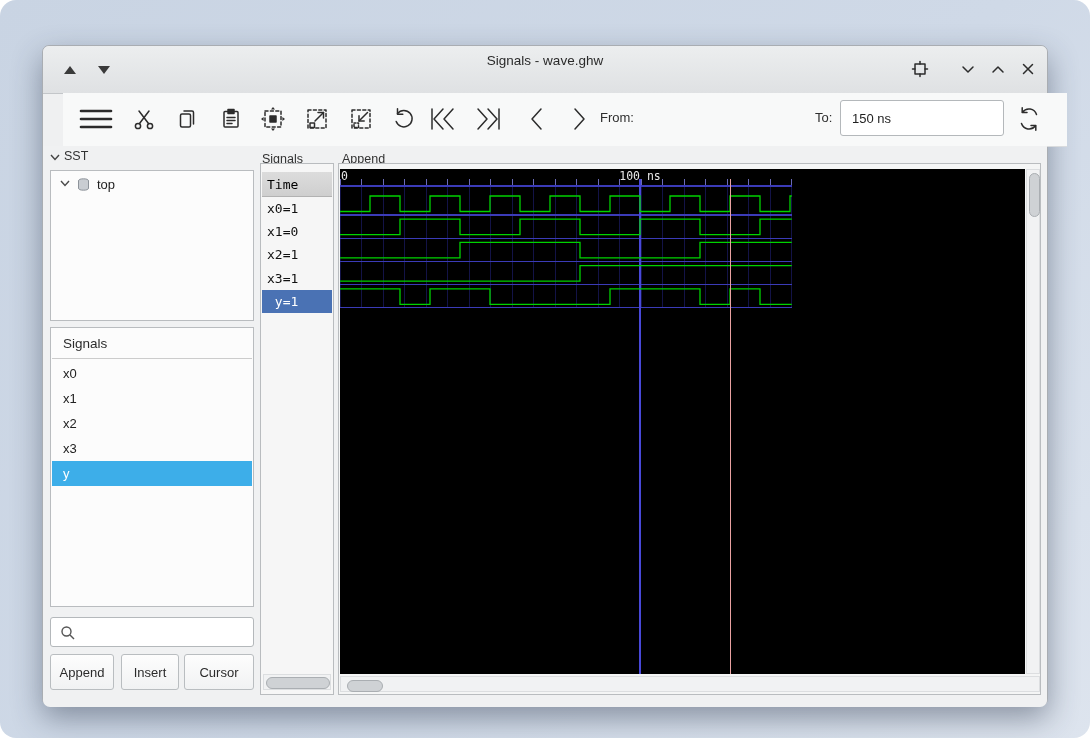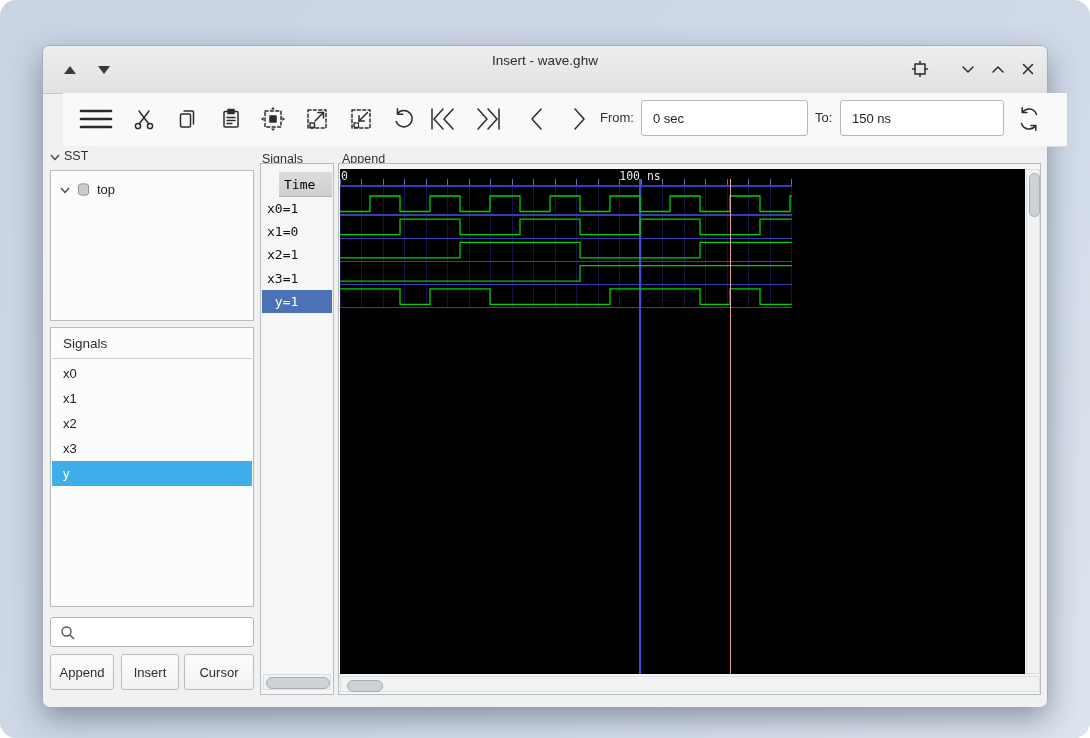--- a/index.html
+++ b/index.html
@@ -31,59 +31,59 @@
   .tlabel{position:absolute;top:17px;font-size:13px;color:#2e2e2e;}
   .tinput{position:absolute;top:7px;height:36px;background:#fff;border:1px solid #b4b8bb;
           border-radius:3px;font-size:13px;color:#1f1f1f;padding:0 0 0 11px;
           box-sizing:border-box;font-family:"Liberation Sans",sans-serif;}
   
   .content{position:absolute;left:0;top:100px;width:100%;height:561px;
            background:#f0f1f2;border-radius:0 0 7px 7px;}
   .framelabel{position:absolute;font-size:12.5px;color:#323232;}
   .panel{position:absolute;background:#fcfcfc;border:1px solid #b9bcbf;box-sizing:border-box;}
   
-  .treerow{position:absolute;left:1px;right:1px;height:25px;display:flex;align-items:center;font-size:13px;color:#1f1f1f;}
+  .treerow{position:absolute;left:1px;right:1px;height:25px;display:flex;align-items:flex-start;font-size:13px;color:#1f1f1f;}
   .treerow.sel{background:#3daee9;color:#fff;}
   
   .listhead{position:absolute;left:1px;top:1px;right:1px;height:29px;line-height:29px;
             padding-left:11px;font-size:13.5px;color:#2c2c2c;border-bottom:1px solid #ccc;background:#fcfcfc;}
   .listrow{position:absolute;left:1px;right:1px;height:25px;line-height:25px;
            padding-left:11px;font-size:13px;color:#222;box-sizing:border-box;}
   .listrow.sel{background:#3daee9;color:#fff;}
   .searchbox{position:absolute;background:#fff;border:1px solid #b4b8bb;border-radius:3px;box-sizing:border-box;}
   .btn{position:absolute;height:36px;border:1px solid #b9bdc0;border-radius:3px;
        background:linear-gradient(#fdfdfd,#f1f2f3);font-size:13px;color:#2b2b2b;
        display:flex;align-items:center;justify-content:center;box-sizing:border-box;}
   
   .namesrow{position:absolute;left:1px;right:1px;height:23px;display:flex;align-items:center;
             font-family:"DejaVu Sans Mono","Liberation Mono",monospace;font-size:13px;color:#111;
             padding-left:5px;box-sizing:border-box;background:#f6f6f6;}
   .namesrow.sel{background:#4a72b4;color:#fff;}
   .namesrow .nm{display:inline-block;width:2ch;text-align:right;white-space:pre;}
-  .timehead{position:absolute;left:18px;right:1px;height:25px;line-height:25px;padding-left:5px;
+  .timehead{position:absolute;left:1px;right:1px;height:25px;line-height:25px;padding-left:5px;
             font-family:"DejaVu Sans Mono","Liberation Mono",monospace;font-size:13px;color:#000;
             background:linear-gradient(#dcdcdc,#cfcfcf);border-bottom:1px solid #b2b2b2;box-sizing:border-box;}
   .scrolltrack{position:absolute;background:#f1f2f3;border:1px solid #dcdee0;box-sizing:border-box;}
   .scrollthumb{position:absolute;background:#cfd2d5;border:1px solid #aaaeb2;border-radius:6px;}
   .canvas{position:absolute;background:#000;}
   svg{display:block;}
   .icostroke{stroke:#2c2c2c;fill:none;stroke-width:1.5;stroke-linecap:round;stroke-linejoin:round;}
 </style>
 </head>
 <body>
 
 <div id="stage">
   <div class="backdrop"></div>
 
   <div class="window">
 
     <div class="titlebar">
       <div class="tri tri-up"></div>
       <div class="tri tri-dn"></div>
-      <div class="tb-title">Insert - wave.ghw</div>
+      <div class="tb-title">Signals - wave.ghw</div>
       <div class="winbtn" style="left:868px">
         <svg width="18" height="18">
             <g class="icostroke" stroke-width="1.2">
           <rect x="4" y="4" width="10" height="10"></rect>
           <line x1="9" y1="1.5" x2="9" y2="4"></line>
               <line x1="9" y1="14" x2="9" y2="16.5"></line>
           <line x1="1.5" y1="9" x2="4" y2="9"></line>
               <line x1="14" y1="9" x2="16.5" y2="9"></line>
         </g>
           </svg>
@@ -209,21 +209,20 @@
         <svg width="22" height="26">
             <polyline class="icostroke" stroke-width="1.3" points="15,3 6,13 15,23"></polyline>
           </svg>
       </div>
       <div class="tbtn" style="left:498px">
         <svg width="22" height="26">
             <polyline class="icostroke" stroke-width="1.3" points="7,3 16,13 7,23"></polyline>
           </svg>
       </div>
       <div class="tlabel" style="left:537px">From:</div>
-      <input class="tinput" style="left: 578px; width: 167px;" value="0 sec">
       <div class="tlabel" style="left:752px">To:</div>
       <input class="tinput" style="left: 777px; width: 164px;" value="150 ns">
       <div class="tbtn" style="left:948px">
         <svg width="28" height="28">
             <g class="icostroke" stroke-width="1.5">
           <path d="M21.5,9.5 A8,8 0 0 0 7.5,7.2"></path>
           <polyline points="7.2,2.8 7.2,7.6 12,7.6"></polyline>
           <path d="M6.5,18.5 A8,8 0 0 0 20.5,20.8"></path>
           <polyline points="20.8,25.2 20.8,20.4 16,20.4"></polyline>
         </g>

